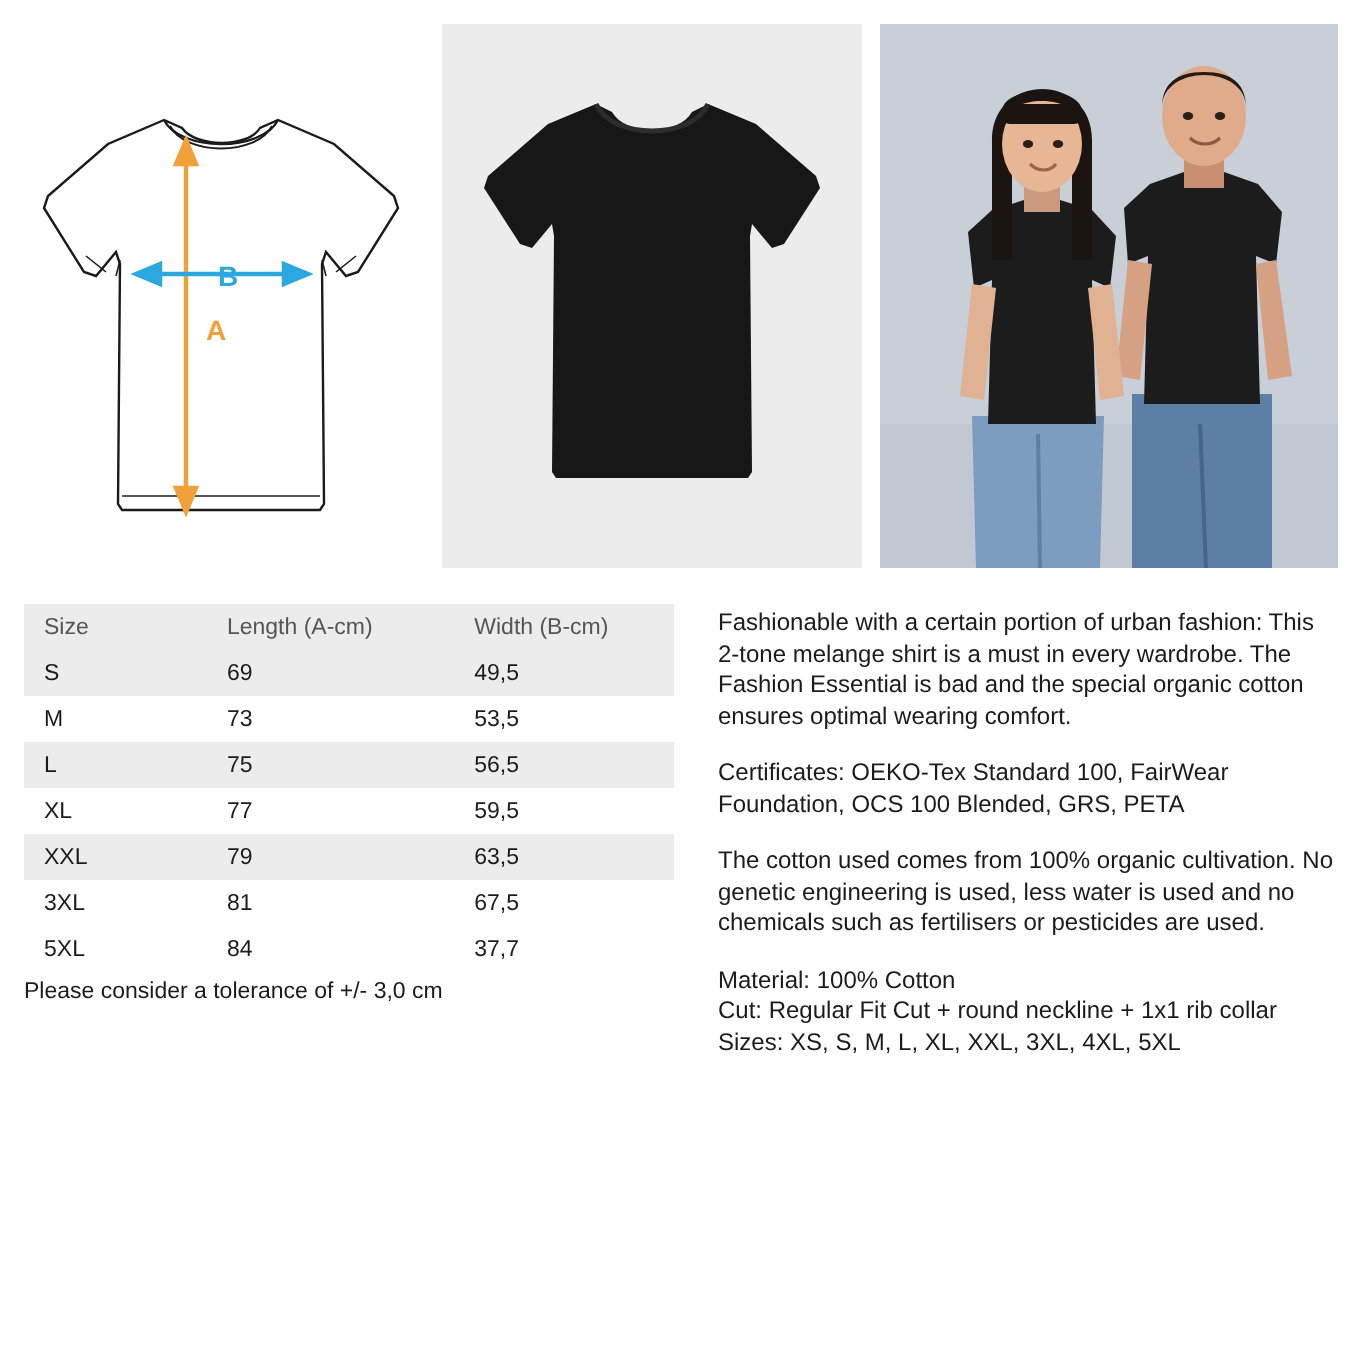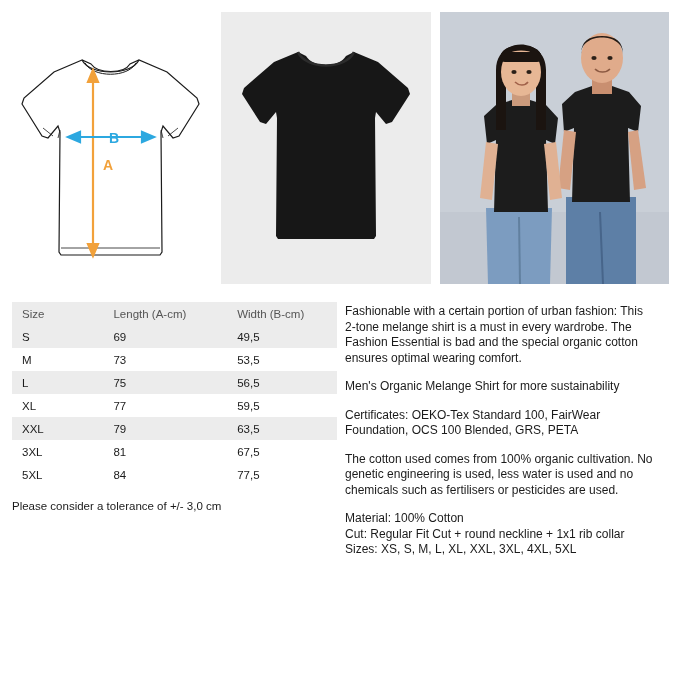--- a/index.html
+++ b/index.html
@@ -84,21 +84,21 @@
     position: absolute;
     inset: 0;
     background: linear-gradient(180deg, #cdd3da 0%, #c4cad2 55%, #bec5ce 100%);
   }
 
   
   .content {
     display: flex;
     padding: 16px 12px 0 12px;
     box-sizing: border-box;
-    gap: 8px;
+    gap: 22px;
   }
   .left-col {
     width: 325px;
   }
   .right-col {
     width: 310px;
     font-size: 12px;
     line-height: 15.5px;
     color: #1b1b1b;
     padding-top: 2px;
@@ -127,21 +127,21 @@
   table.size-table th {
     color: #555555;
   }
   .col-size { width: 90px; }
   .col-len  { width: 125px; }
   .col-wid  { width: 110px; }
   tr.shade { background: #ececec; }
   tr.plain { background: #ffffff; }
 
   .tolerance {
-    margin-top: 14px;
+    margin-top: 4px;
     font-size: 11.5px;
     color: #1b1b1b;
   }
 </style>
 </head>
 <body>
 
 <div class="page">
 
   <div class="images-row">
@@ -276,30 +276,29 @@
             <td>63,5</td>
           </tr>
           <tr class="plain">
             <td>3XL</td>
             <td>81</td>
             <td>67,5</td>
           </tr>
           <tr class="plain">
             <td>5XL</td>
             <td>84</td>
-            <td>77,5</td>
+            <td>37,7</td>
           </tr>
         </tbody>
       </table>
       <div class="tolerance">Please consider a tolerance of +/- 3,0 cm</div>
     </div>
 
     <div class="right-col">
       <p>Fashionable with a certain portion of urban fashion: This 2-tone melange shirt is a must in every wardrobe. The Fashion Essential is bad and the special organic cotton ensures optimal wearing comfort.</p>
-      <p>Men's Organic Melange Shirt for more sustainability</p>
       <p>Certificates: OEKO-Tex Standard 100, FairWear Foundation, OCS 100 Blended, GRS, PETA</p>
       <p>The cotton used comes from 100% organic cultivation. No genetic engineering is used, less water is used and no chemicals such as fertilisers or pesticides are used.</p>
       <div class="blk">
         <div>Material: 100% Cotton</div>
         <div>Cut: Regular Fit Cut + round neckline + 1x1 rib collar</div>
         <div>Sizes: XS, S, M, L, XL, XXL, 3XL, 4XL, 5XL</div>
       </div>
     </div>
   </div>
 </div>

